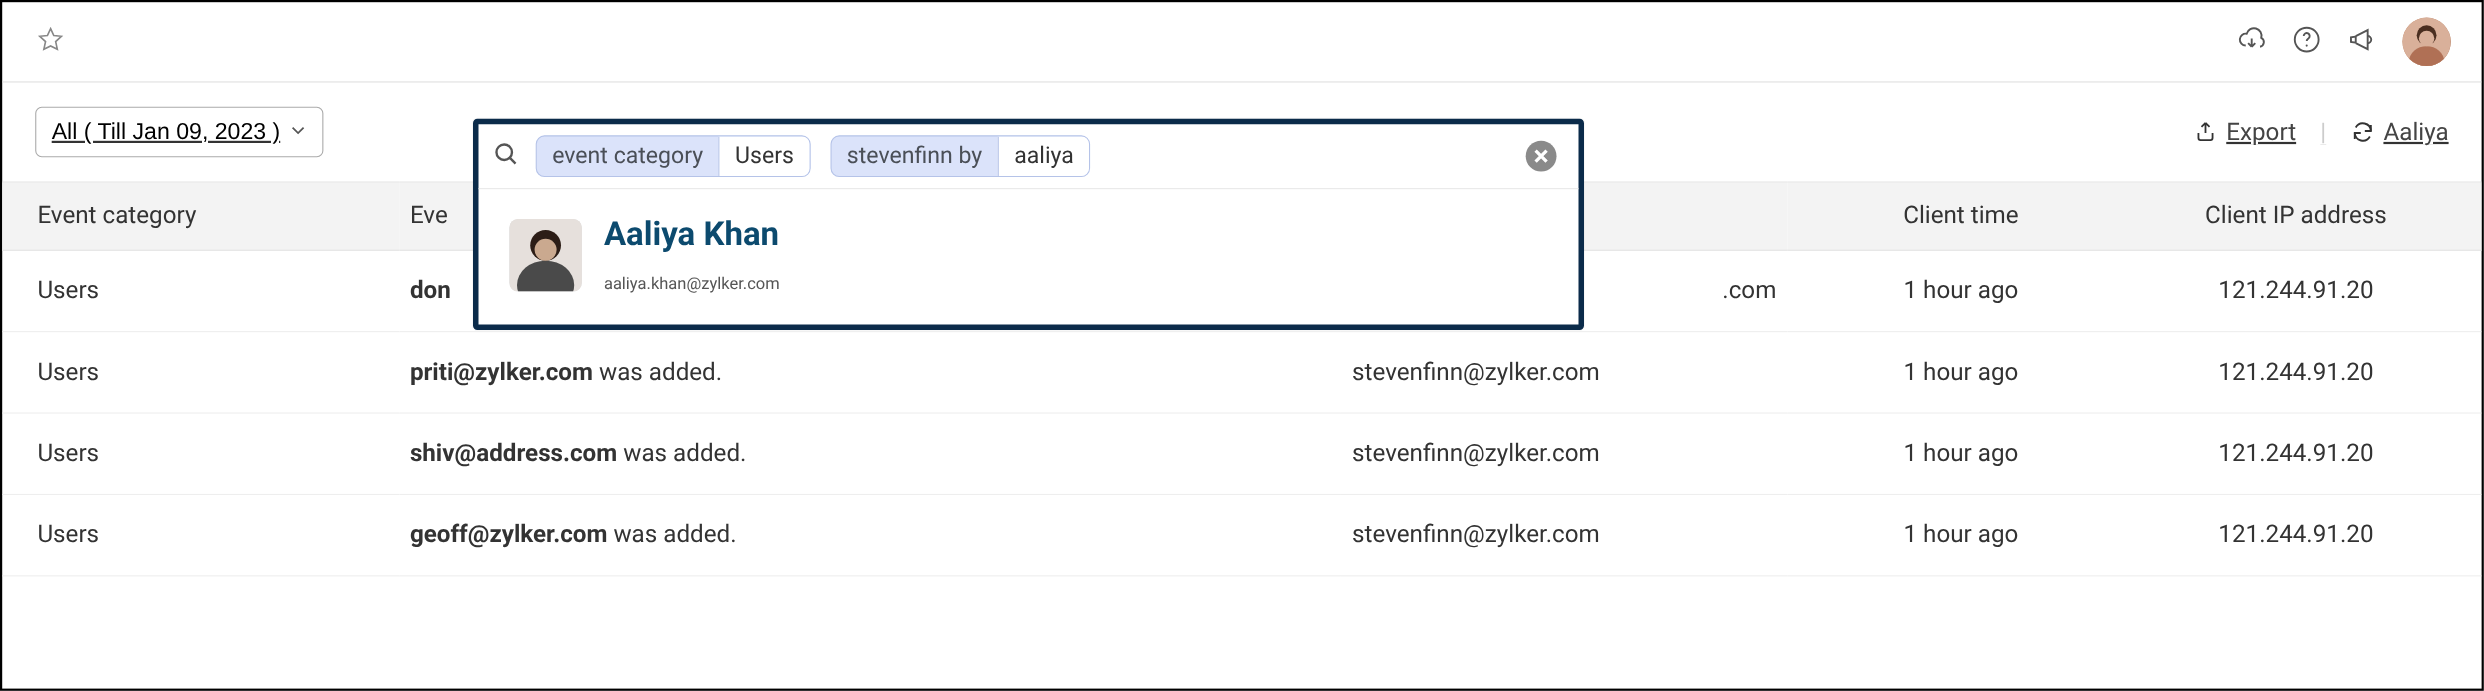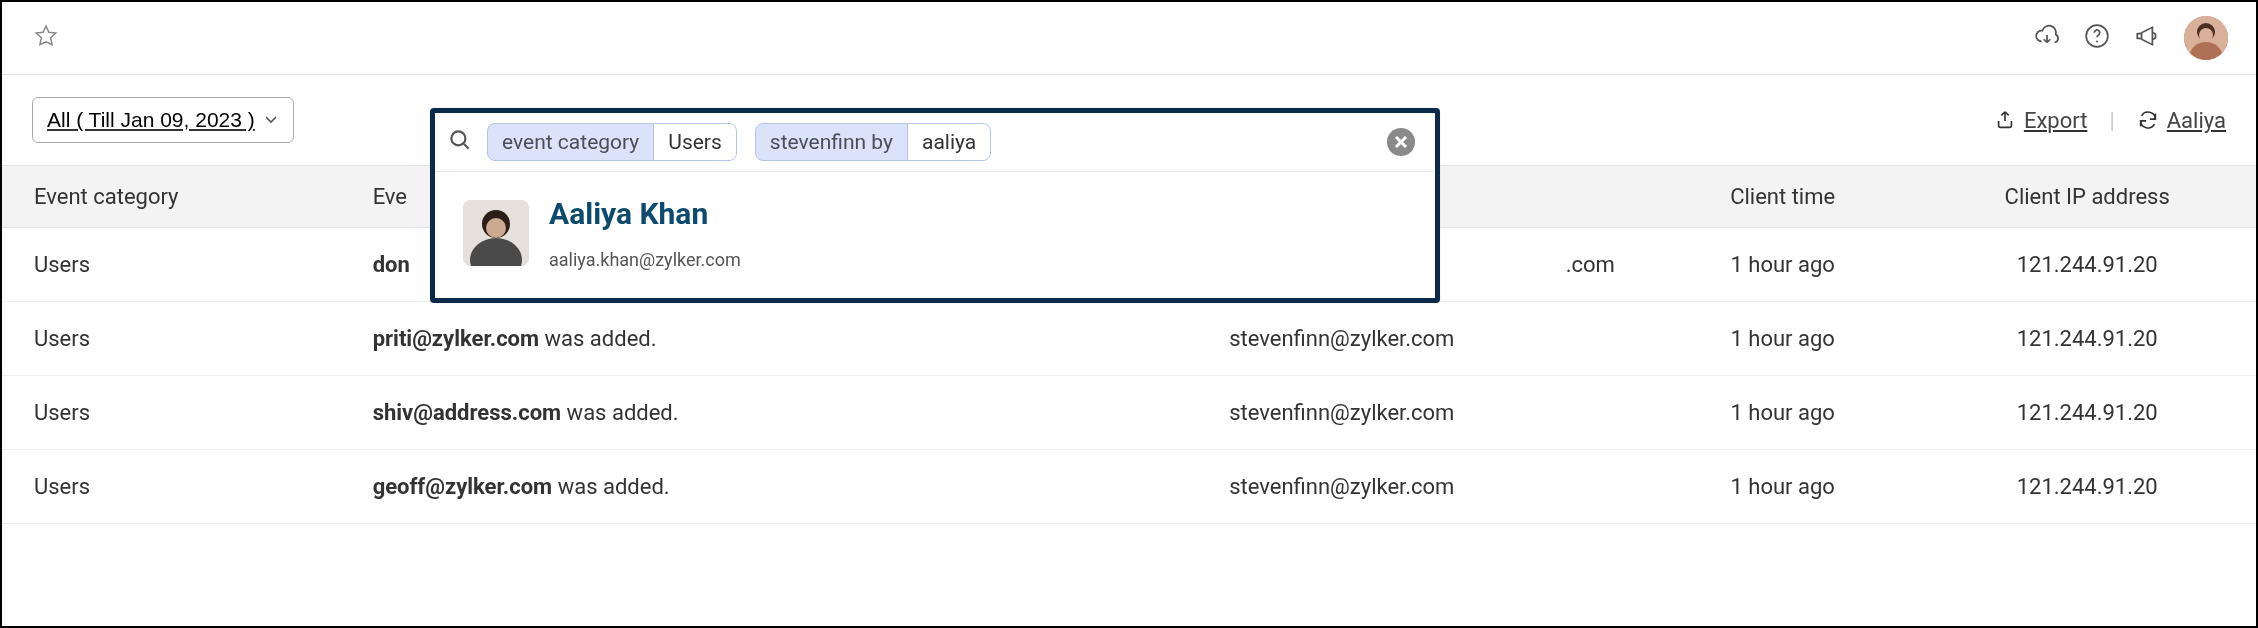--- a/index.html
+++ b/index.html
@@ -172,21 +172,21 @@
   .suggest-header .line { flex:1; height:1px; background:#ddd; }
   .user-option {
     display:flex; align-items:center; gap:20px; padding: 6px 2px;
     cursor:pointer;
   }
   .user-option .uimg {
     width:66px; height:66px; border-radius:8px; overflow:hidden; background:#ddd;
   }
   .user-option .uimg svg { width:100%; height:100%; }
   .user-option .uname { font-size:30px; font-weight:700; color:#0c4a6e; }
-  .user-option .uemail { font-size:18px; color:#555; margin-top:18px; }
+  .user-option .uemail { font-size:15px; color:#555; margin-top:18px; }
 </style>
 </head>
 <body>
 
 <div class="header">
   <div class="header-left">
     <span class="star-icon">
       <svg viewBox="0 0 24 24">
           <path d="M12 2l2.9 6.3 6.9.7-5.2 4.8 1.5 6.9L12 17.8 5.9 20.7l1.5-6.9L2.2 9l6.9-.7L12 2z" stroke-width="1.5"></path>
         </svg>

